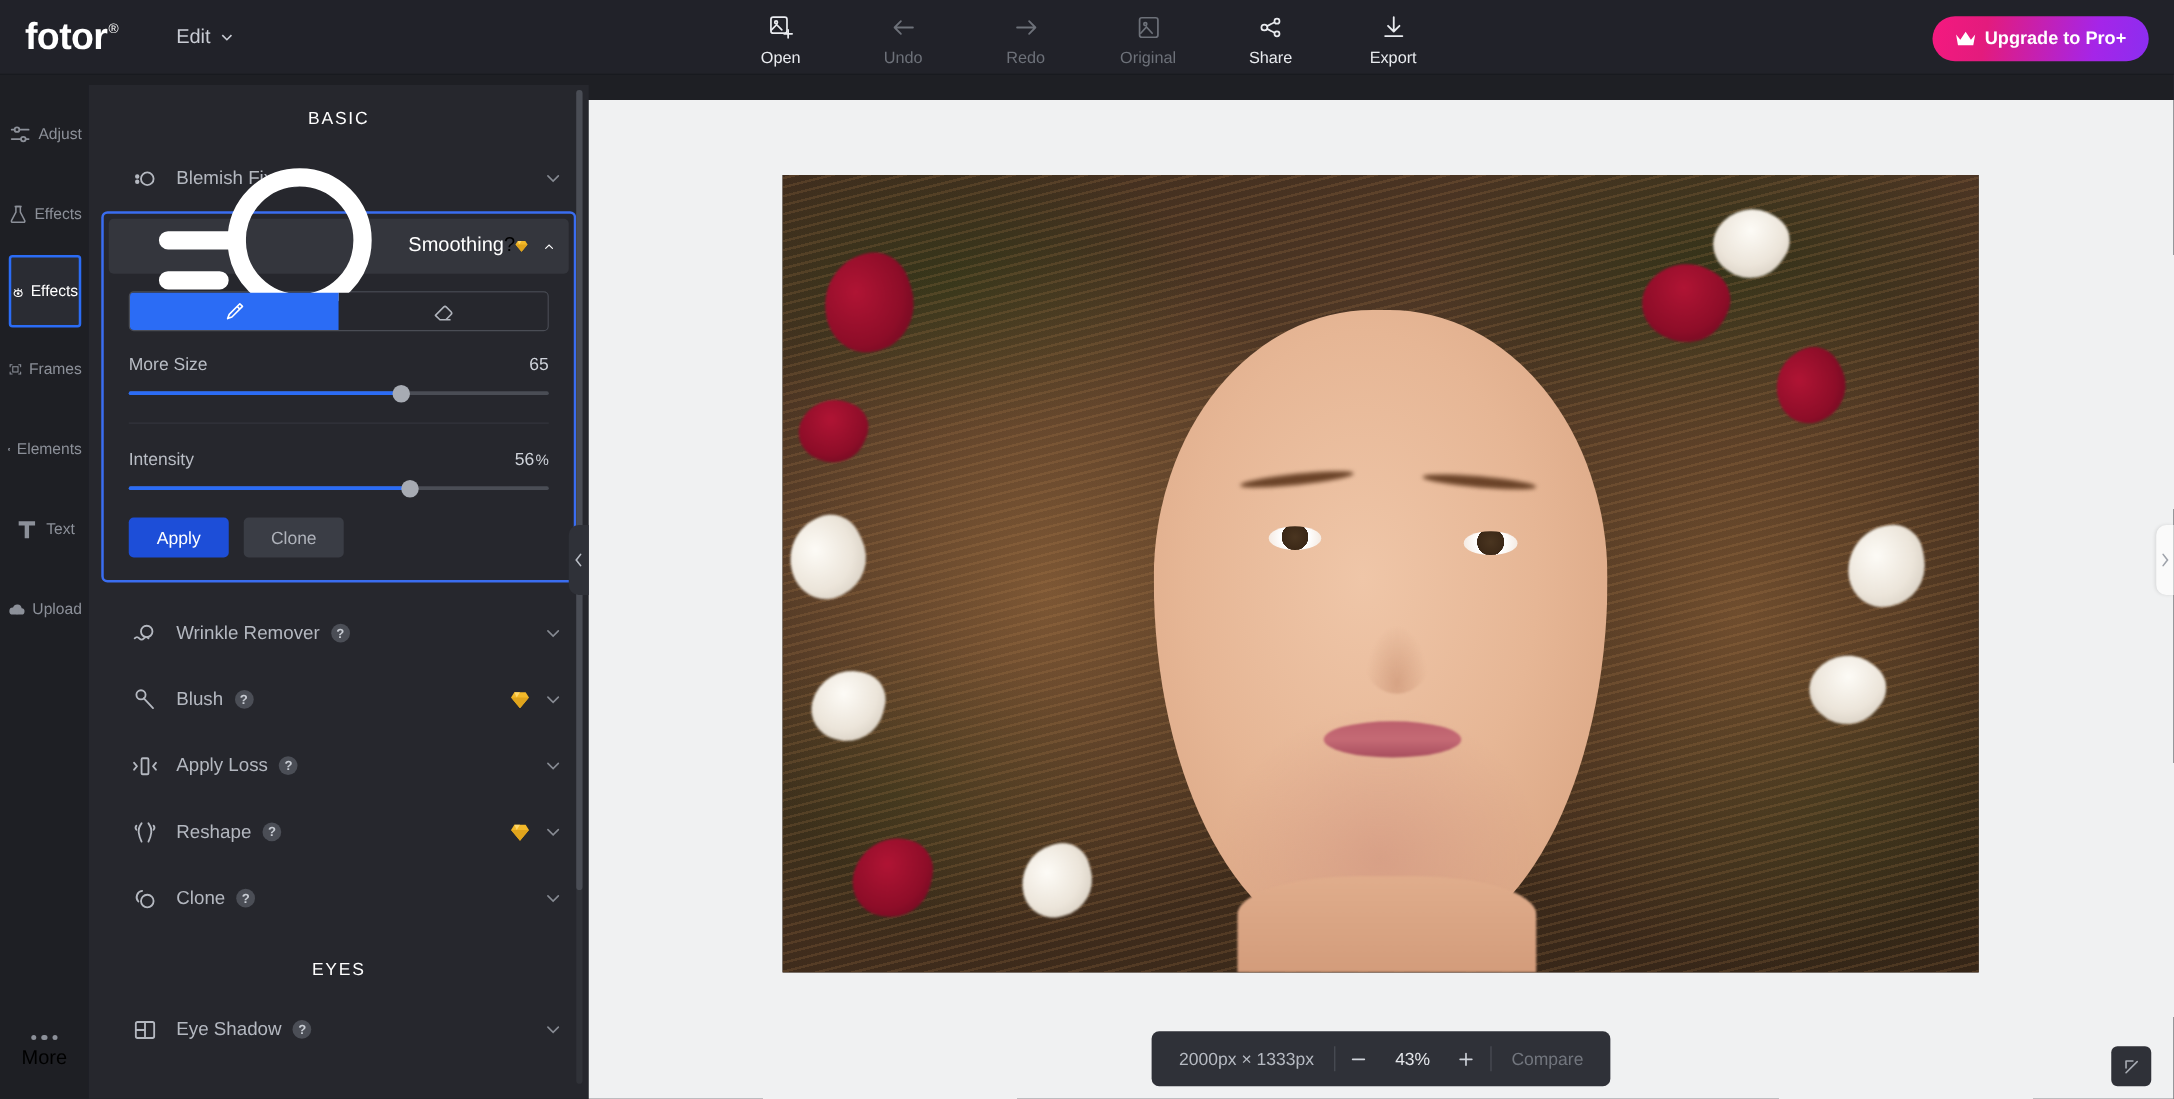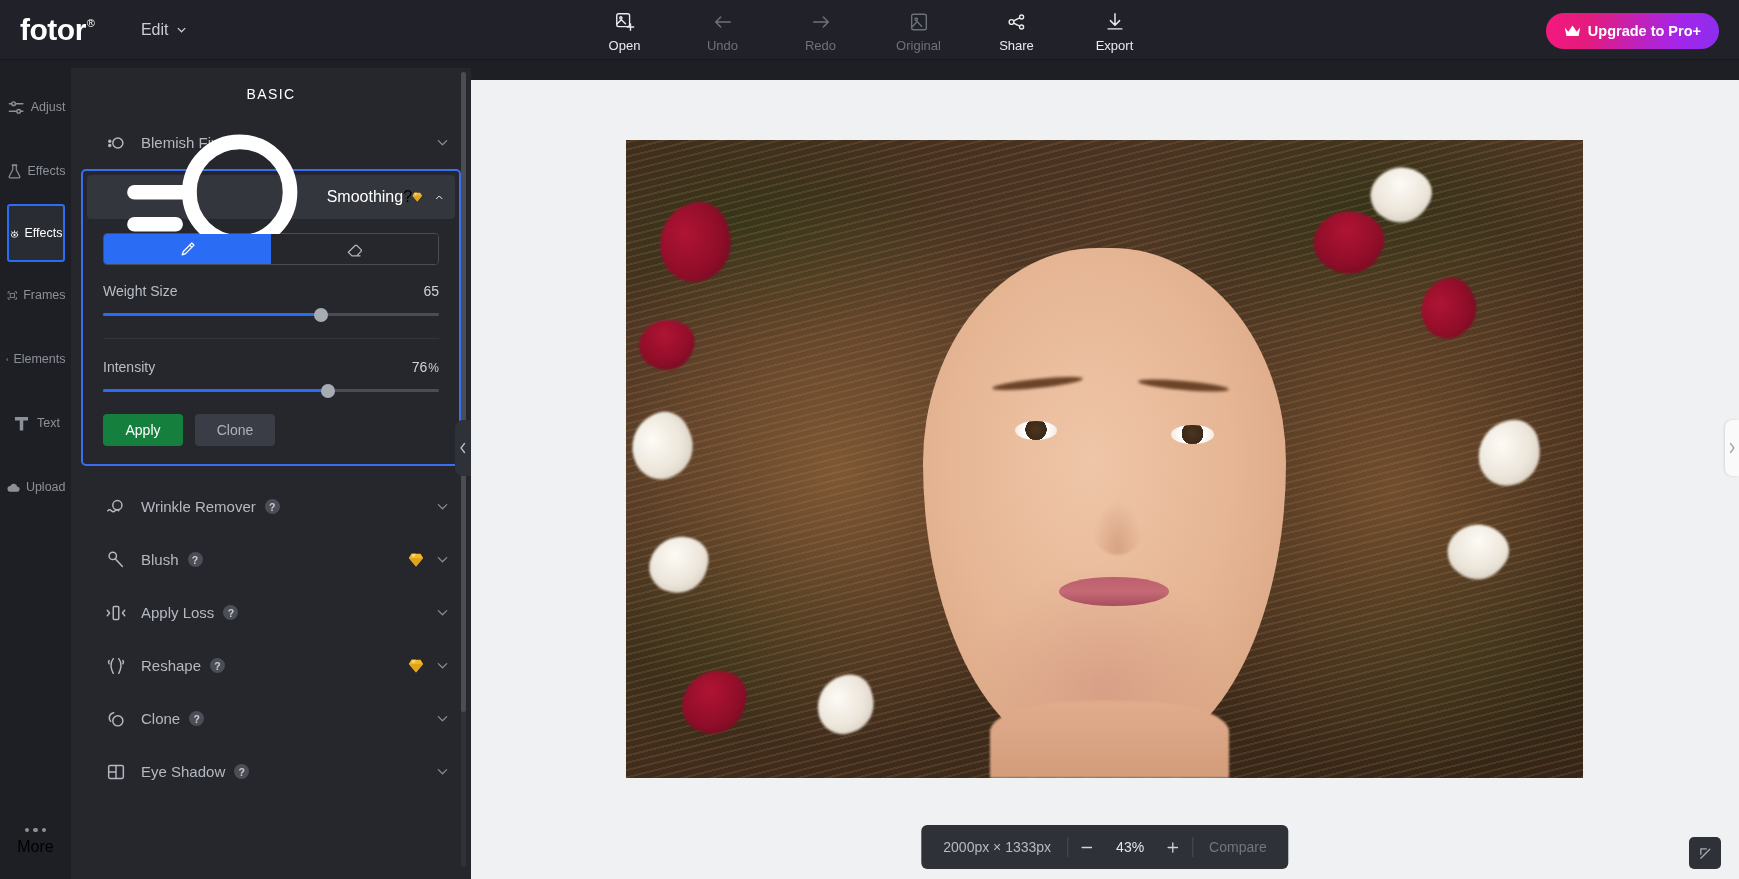--- a/index.html
+++ b/index.html
@@ -146,21 +146,21 @@
     position: absolute; top: -5.5px; width: 14px; height: 14px; border-radius: 50%;
     background: #a7abb3; transform: translateX(-7px); cursor: pointer;
   }
   .divider { height: 1px; background: #33353c; margin: 0 0 20px 0; }
   .btn-row { display: flex; gap: 12px; }
   .btn {
     height: 32px; min-width: 80px; border-radius: 4px; border: none;
     font-size: 14px; cursor: pointer; padding: 0 18px;
     font-family: "Liberation Sans", sans-serif;
   }
-  .btn-apply { background: #15803d; color: #fff; }
+  .btn-apply { background: #1d4ed8; color: #fff; }
   .btn-cancel { background: #3a3d45; color: #aeb2ba; }
 
   
   .canvas {
     position: absolute; top: 80px; left: 471px; width: 1268px; height: 811px;
     background: #f0f1f2;
   }
   .photo {
     position: absolute; left: 155px; top: 60px; width: 957px; height: 638px;
     overflow: hidden; background: #2e241c;
@@ -443,34 +443,34 @@
             </svg>
           </div>
           <div class="mode-btn">
             <svg width="19" height="19" viewBox="0 0 24 24" fill="none" stroke="#b0b4bc" stroke-width="1.6" stroke-linejoin="round">
               <path d="M8.5 20 H19.5 M4.2 15.5 L12.5 7.2 a2 2 0 0 1 2.8 0 L20 11.9 a2 2 0 0 1 0 2.8 L14.8 20 H8.8 L4.2 15.5 Z"></path>
             </svg>
           </div>
         </div>
 
         <div class="slider-label">
-          <span>Weight Size</span>
+          <span>More Size</span>
           <span class="val">65</span>
         </div>
         <div class="track">
           <div class="fill" id="bs-fill" style="width: 65%;"></div>
           <div class="knob" id="bs-knob" style="left: 65%;"></div>
         </div>
 
         <div class="divider"></div>
 
         <div class="slider-label">
           <span>Intensity</span>
           <span class="val">
-            <span>76</span><span class="pct">%</span>
+            <span>56</span><span class="pct">%</span>
           </span>
         </div>
         <div class="track">
           <div class="fill" id="it-fill" style="width: 67%;"></div>
           <div class="knob" id="it-knob" style="left: 67%;"></div>
         </div>
 
         <div class="btn-row">
           <button class="btn btn-apply">Apply</button>
           <button class="btn btn-cancel">Clone</button>
@@ -546,20 +546,21 @@
           <path d="M9.5 5.2 a5.5 5.5 0 0 0 -3.3 9.2"></path>
       </svg>
       <span class="rtext">Clone</span>
       <span class="rhelp">?</span>
       <span class="rspacer"></span>
       <svg class="chev" viewBox="0 0 14 14" fill="none" stroke="#868a92" stroke-width="1.4" stroke-linecap="round">
           <path d="M2.5 5 L7 9.5 L11.5 5"></path>
         </svg>
     </div>
 
+    <div class="section-title" style="padding-top:22px">EYES</div>
 
     <div class="row">
       <svg class="ricon" viewBox="0 0 24 24" fill="none" stroke="#b4b8c0" stroke-width="1.6">
         <rect x="4" y="5" width="16" height="14" rx="1.5"></rect>
           <path d="M12 5 V19 M4 12 H12"></path>
       </svg>
       <span class="rtext">Eye Shadow</span>
       <span class="rhelp">?</span>
       <span class="rspacer"></span>
       <svg class="chev" viewBox="0 0 14 14" fill="none" stroke="#868a92" stroke-width="1.4" stroke-linecap="round">

